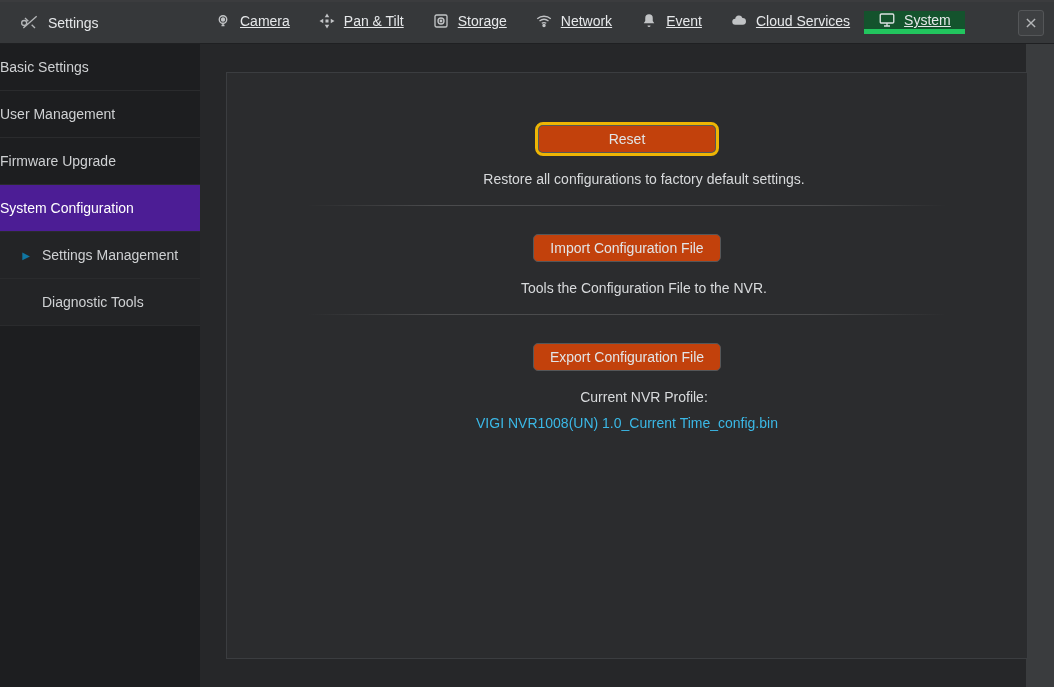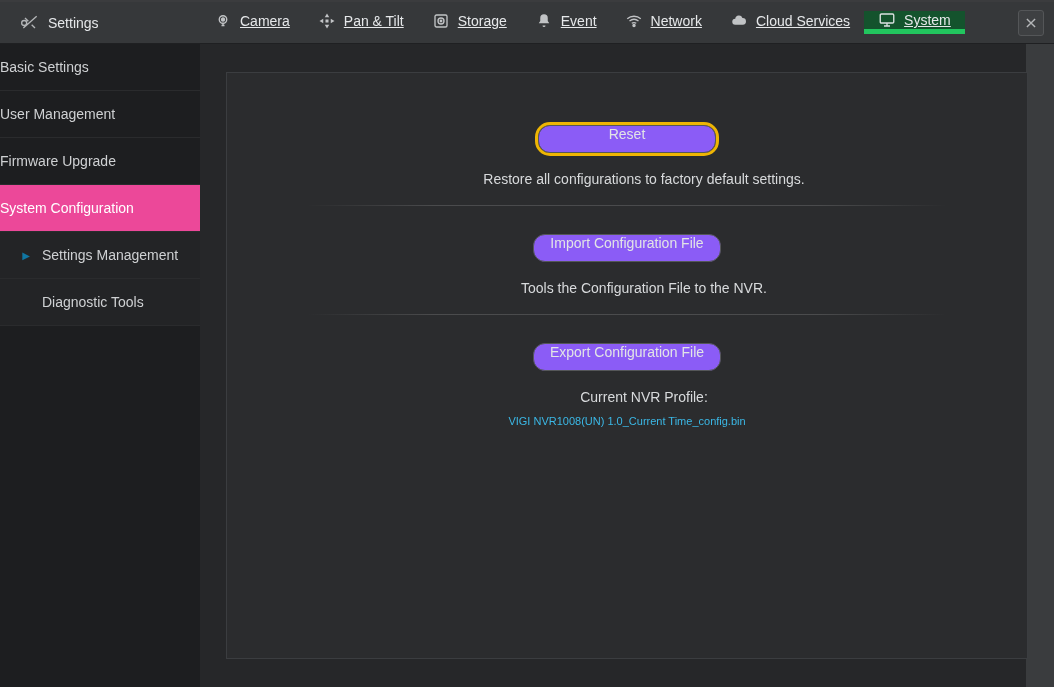--- a/index.html
+++ b/index.html
@@ -73,21 +73,21 @@
   }
   .side-item {
     height: 47px;
     display: flex;
     align-items: center;
     border-bottom: 1px solid #2a2b2d;
     color: #cfd1d3;
     cursor: pointer;
   }
   .side-item.selected {
-    background: #ec4899;
+    background: #4c1d95;
     color: #fff;
   }
   .side-sub {
     height: 47px;
     display: flex;
     align-items: center;
     padding-left: 18px;
     color: #cfd1d3;
     cursor: pointer;
     background: #232426;
@@ -124,44 +124,45 @@
     padding: 28px 0 18px;
   }
   .divider {
     height: 1px;
     background: linear-gradient(to right, rgba(255,255,255,0) 0%, rgba(200,200,200,0.20) 20%, rgba(200,200,200,0.20) 80%, rgba(255,255,255,0) 100%);
     margin: 0 80px;
   }
   .btn {
     width: 188px;
     height: 28px;
-    background: #8b5cf6;
+    background: #c2410c;
     border: 1px solid #555759;
     color: #e2e4e6;
     display: flex;
+    align-items: center;
     justify-content: center;
     font-size: 14px;
     cursor: pointer;
-    border-radius: 12px;
+    border-radius: 5px;
   }
   .btn.reset {
     width: 178px;
     outline: 3px solid #EEB504;
     outline-offset: 0;
   }
   .desc {
     margin-top: 18px;
     font-size: 14px;
     color: #d8dadc;
     margin-left: 34px;
   }
   .link {
     color: #3BB8E6;
     margin-top: 10px;
-    font-size: 11px;
+    font-size: 14px;
   }
   .right-strip {
     position: absolute;
     right: 0; top: 0;
     width: 28px; height: 100%;
     background: #3a3c3e;
   }
   .first-section { padding-top: 52px; }
 </style>
 </head>
@@ -208,35 +209,35 @@
           <rect x="4" y="4" width="16" height="16" rx="2"></rect>
             <circle cx="12" cy="12" r="4"></circle>
             <circle cx="12" cy="12" r="1" fill="#C9CBCD"></circle>
         </svg>
       </span>
       <span>Storage</span>
     </div>
 
     <div class="tab">
       <span class="ticon">
-        <svg viewBox="0 0 24 24" width="18" height="18" fill="#C9CBCD">
-          <path d="M12 3a5 5 0 0 0-5 5v4l-2 3h14l-2-3V8a5 5 0 0 0-5-5zM10 18a2 2 0 0 0 4 0"></path>
-        </svg>
-      </span>
-      <span>Event</span>
-    </div>
-
-    <div class="tab">
-      <span class="ticon">
         <svg viewBox="0 0 24 24" width="18" height="18" fill="none" stroke="#C9CBCD" stroke-width="1.8">
           <path d="M3 9a14 14 0 0 1 18 0M6 12a10 10 0 0 1 12 0M9 15a6 6 0 0 1 6 0"></path>
             <circle cx="12" cy="18" r="1.4" fill="#C9CBCD"></circle>
         </svg>
       </span>
       <span>Network</span>
+    </div>
+
+    <div class="tab">
+      <span class="ticon">
+        <svg viewBox="0 0 24 24" width="18" height="18" fill="#C9CBCD">
+          <path d="M12 3a5 5 0 0 0-5 5v4l-2 3h14l-2-3V8a5 5 0 0 0-5-5zM10 18a2 2 0 0 0 4 0"></path>
+        </svg>
+      </span>
+      <span>Event</span>
     </div>
 
     <div class="tab">
       <span class="ticon">
         <svg viewBox="0 0 24 24" width="18" height="18" fill="#C9CBCD">
           <path d="M7 17a4 4 0 0 1 0-8 5 5 0 0 1 9.6-1A4 4 0 0 1 17 17H7z"></path>
         </svg>
       </span>
       <span>Cloud Services</span>
     </div>

